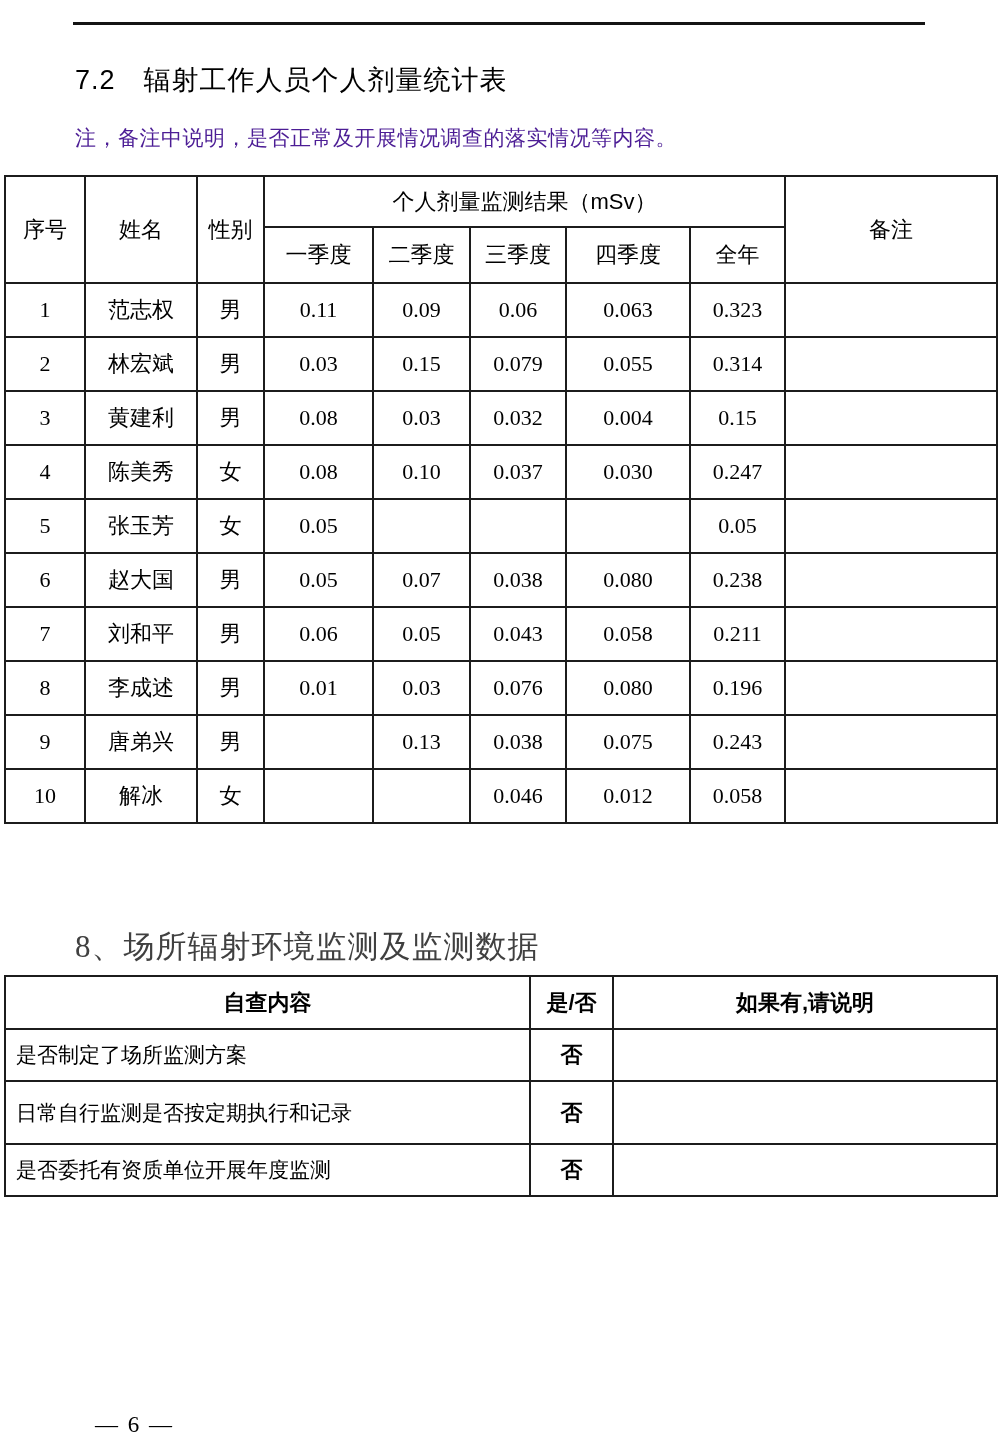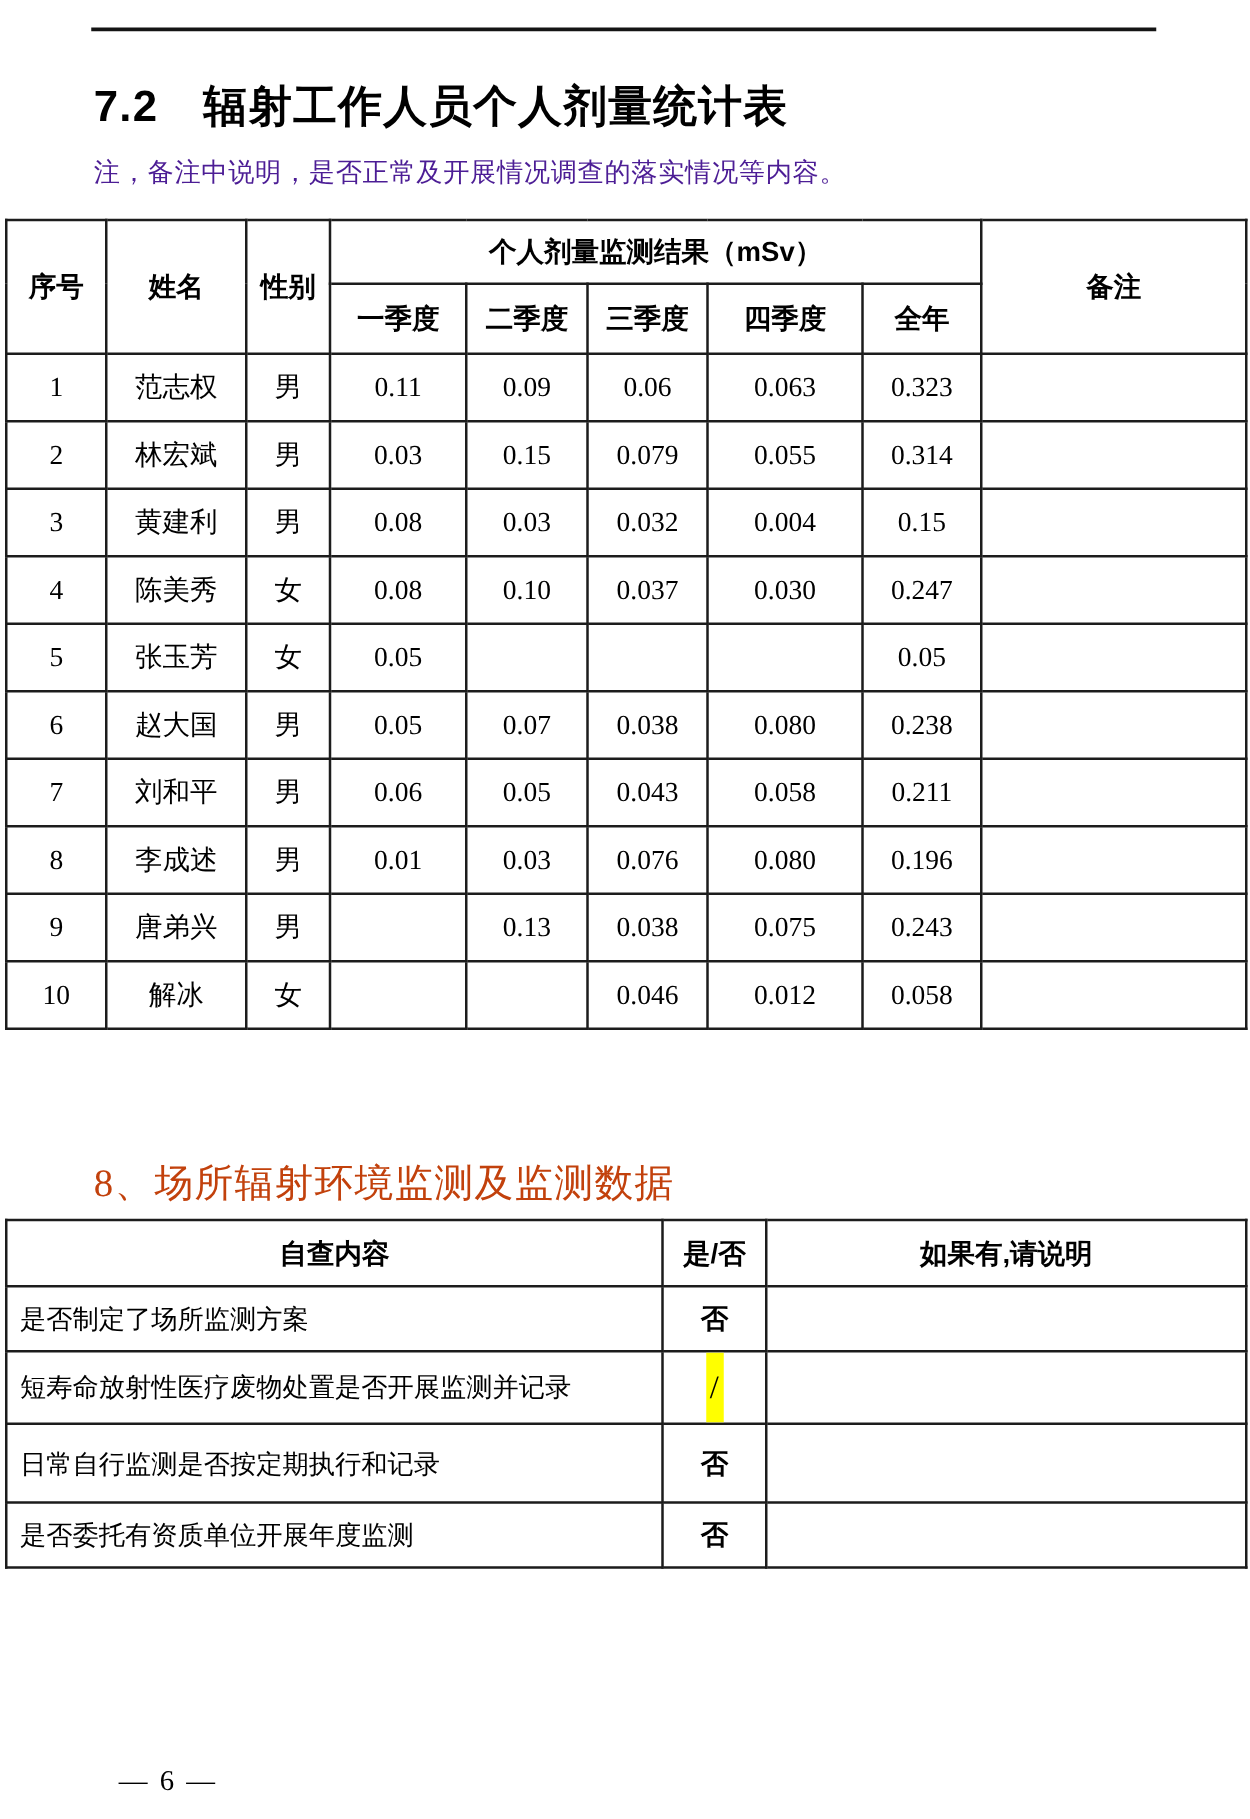--- a/index.html
+++ b/index.html
@@ -11,32 +11,32 @@
     font-family:"Liberation Serif","DejaVu Serif",serif;
     overflow:hidden;
   }
   .top-rule{
     position:absolute;left:73px;top:22px;width:852px;height:0;
     border-top:3px solid #141414;
   }
   .sec7-title{
     position:absolute;left:75px;top:62px;margin:0;
     font-family:"Liberation Sans","DejaVu Sans",sans-serif;
-    font-weight:bold;font-size:35px;letter-spacing:1px;color:#000;
+    font-weight:normal;font-size:27px;letter-spacing:1px;color:#000;
   }
   .sec7-note{
     position:absolute;left:75px;top:124px;margin:0;
     font-size:21px;letter-spacing:0.5px;color:#4c1d95;
   }
   table{border-collapse:collapse;table-layout:fixed;background:#fff;}
   td,th{border:2px solid #1c1c1c;padding:0;overflow:hidden;font-weight:normal;}
   .t1{position:absolute;left:4px;top:175px;width:992px;}
   .t1 th{
     font-family:"Liberation Sans","DejaVu Sans",sans-serif;
-    font-weight:bold;font-size:22px;text-align:center;vertical-align:middle;
+    font-weight:normal;font-size:22px;text-align:center;vertical-align:middle;
   }
   .t1 td{font-size:22px;text-align:center;vertical-align:middle;}
   .t1 .hrow1{height:51px;}
   .t1 .hrow2{height:56px;}
   .t1 .drow{height:54px;}
   .t2{position:absolute;left:4px;top:975px;width:992px;}
   .t2 th{
     font-family:"Liberation Sans","DejaVu Sans",sans-serif;
     font-weight:bold;font-size:22px;text-align:center;vertical-align:middle;
   }
@@ -50,21 +50,21 @@
   .t2 .hl-band{
     position:absolute;top:0;bottom:0;left:50%;
     transform:translateX(-50%);
     width:14px;background:var(--hl,#ffff00);
     display:flex;align-items:center;justify-content:center;
     font-family:"Liberation Serif","DejaVu Serif",serif;
     font-weight:normal;font-size:26px;
   }
   .sec8-title{
     position:absolute;left:75px;top:926px;margin:0;
-    font-weight:normal;font-size:31px;letter-spacing:1px;color:#c2410c;
+    font-weight:normal;font-size:31px;letter-spacing:1px;color:#404040;
   }
   .page-number{
     position:absolute;left:95px;top:1412px;
     font-size:23px;letter-spacing:2px;color:#000;
   }
 </style>
 </head>
 <body>
 
 <div class="page">
@@ -226,27 +226,20 @@
         <tr style="height:53px">
       <th>自查内容</th>
       <th>是/否</th>
       <th>如果有,请说明</th>
     </tr>
     <tr style="height:52px">
       <td class="c-content">是否制定了场所监测方案</td>
       <td class="c-yesno">否</td>
       <td></td>
     </tr>
-    <tr style="height:58px">
-      <td class="c-content">短寿命放射性医疗废物处置是否开展监测并记录</td>
-      <td class="c-yesno">
-        <span class="hl-band">/</span>
-      </td>
-      <td></td>
-    </tr>
     <tr style="height:63px">
       <td class="c-content">日常自行监测是否按定期执行和记录</td>
       <td class="c-yesno">否</td>
       <td></td>
     </tr>
     <tr style="height:52px">
       <td class="c-content">是否委托有资质单位开展年度监测</td>
       <td class="c-yesno">否</td>
       <td></td>
     </tr>

